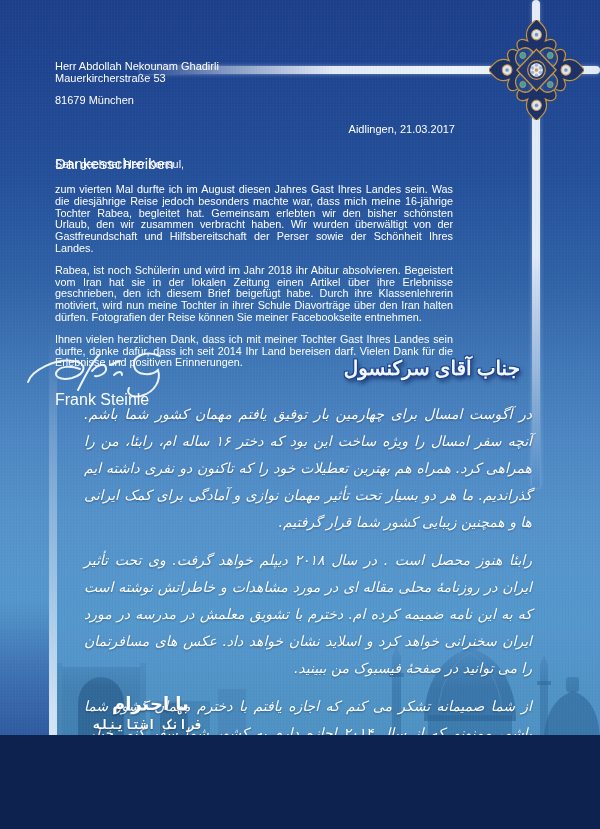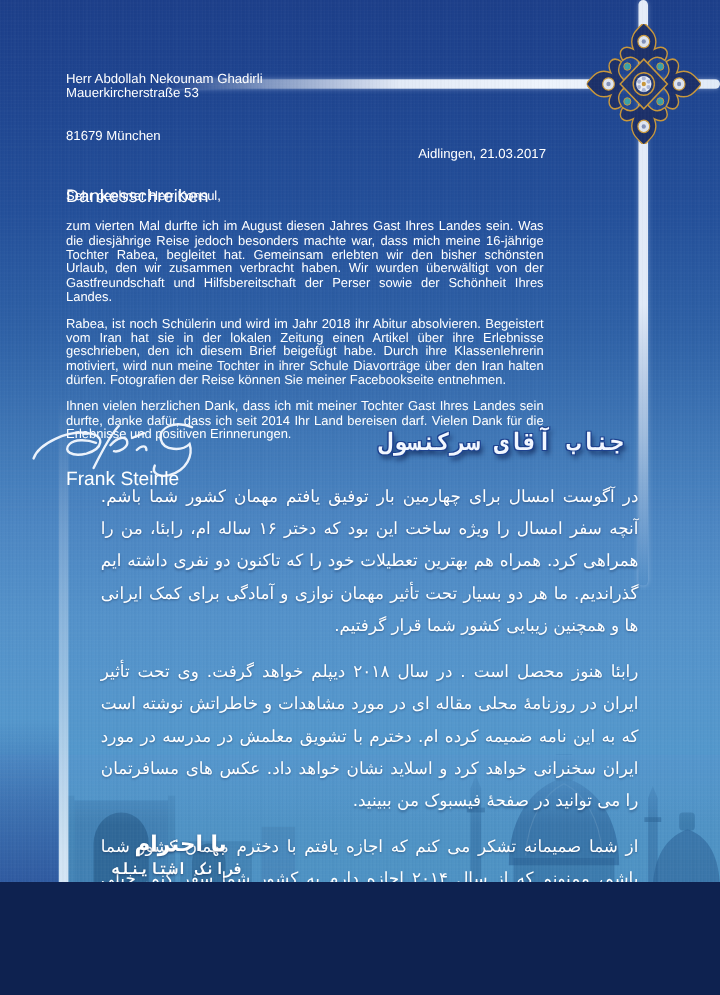--- a/index.html
+++ b/index.html
@@ -49,41 +49,41 @@
   }
   .left-col{
     position:absolute;left:0;top:600px;width:49px;height:229px;
     background:linear-gradient(180deg, rgba(40,78,158,0) 0%, rgba(36,70,150,.4) 28%,
       rgba(31,61,142,.68) 62%, rgba(29,57,138,.78) 100%);
   }
   
   .ornament{position:absolute;left:489px;top:20px;width:95px;height:100px;}
   
   .address{position:absolute;left:55px;top:60px;font-size:11px;line-height:12.4px;}
-  .address .city{margin-top:23px;}
+  .address .city{margin-top:9px;}
   .dateline{position:absolute;top:123px;left:0;width:455px;text-align:right;font-size:11px;}
   .subject{position:absolute;left:55px;top:155px;font-size:15px;font-weight:normal;letter-spacing:.2px;}
   .salutation{position:absolute;left:55px;top:158px;font-size:10.8px;}
   .de-body{position:absolute;left:55px;top:184px;width:398px;font-size:10.8px;line-height:11.8px;}
   .de-body p{margin:0 0 10px 0;text-align:justify;}
   .signature{position:absolute;left:22px;top:348px;width:160px;height:55px;}
   .sig-name{position:absolute;left:55px;top:391px;font-size:16px;}
   .fa-heading{
     position:absolute;top:356px;right:80px;direction:rtl;
-    font-family:Liberation Mono, monospace;font-weight:bold;font-size:20px;color:#f2f7ff;
+    font-family:Liberation Serif, serif;font-weight:bold;font-size:20px;color:#f2f7ff;
     text-shadow:1px 1px 0 #1d428f, -1px -1px 0 #1d428f, 1px -1px 0 #1d428f,
                 -1px 1px 0 #1d428f, 2px 3px 4px rgba(10,30,80,.85);
     letter-spacing:1px;
   }
   .fa-body{
     position:absolute;top:401px;right:68px;width:448px;direction:rtl;
     font-family:"DejaVu Sans",sans-serif;font-size:14px;line-height:27px;
     text-align:justify;text-shadow:0 1px 2px rgba(10,30,70,.4);
   }
-  .fa-body p{margin:0 0 11px 0;}
+  .fa-body p{margin:0 0 11px 0;font-style:italic;}
   .fa-closing{position:absolute;left:112px;top:693px;font-family:"DejaVu Sans",sans-serif;
     font-size:18px;font-weight:bold;direction:rtl;text-shadow:0 1px 2px rgba(10,30,70,.5);text-align:center;}
   .fa-closing-name{position:absolute;left:93px;top:717px;font-family:Liberation Mono, monospace;
     font-size:13px;font-weight:bold;direction:rtl;text-shadow:0 1px 2px rgba(10,30,70,.5);}
 </style>
 </head>
 <body>
 
 <div class="page">
 

